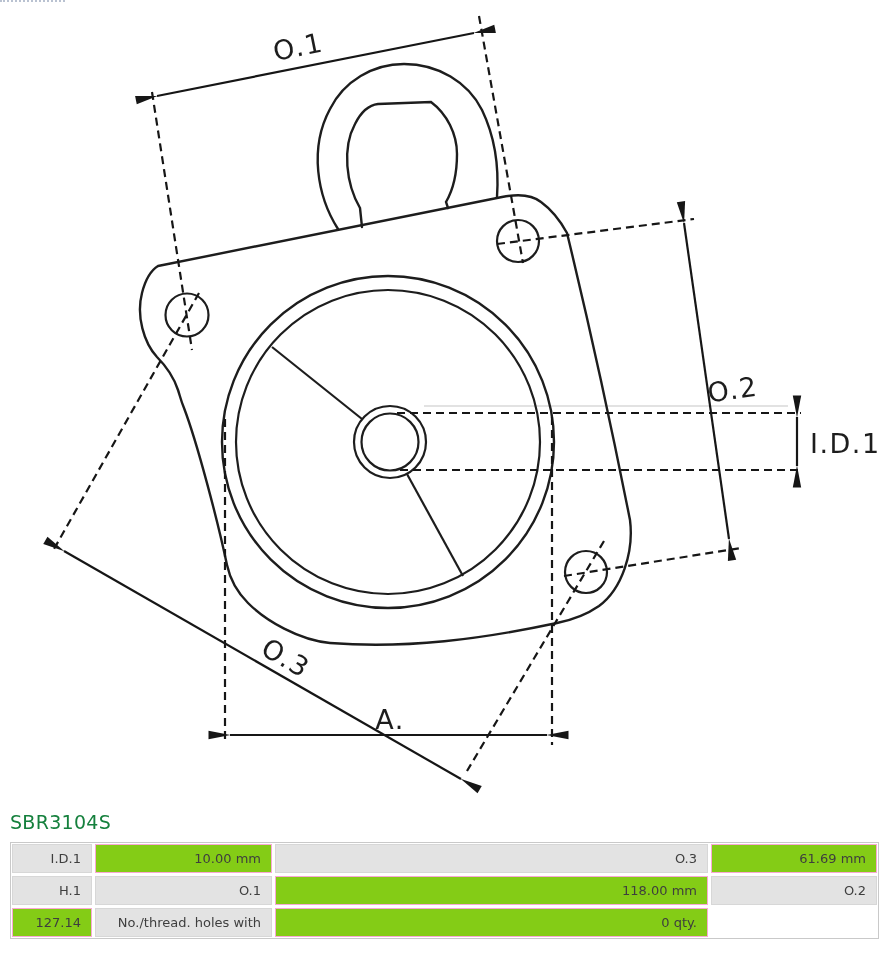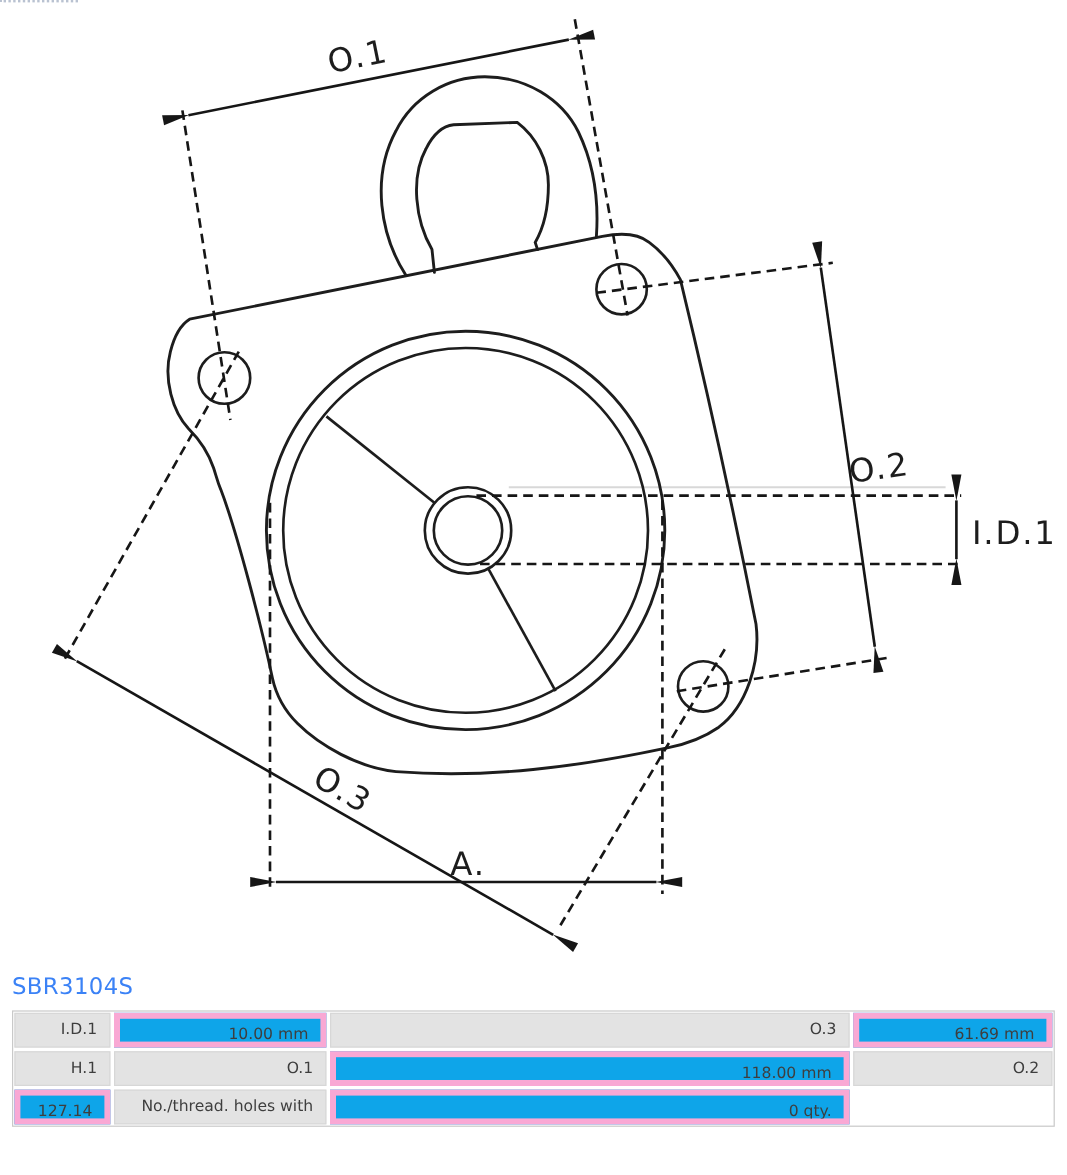--- a/index.html
+++ b/index.html
@@ -8,30 +8,30 @@
 
   .artifact{position:absolute;top:0;left:0;width:65px;height:4px;
             border-top:2px dotted #a2aec2;opacity:.75;}
 
   #drawing{position:absolute;top:0;left:0;}
 
   .dim-label{font-family:"DejaVu Sans","Liberation Sans",sans-serif;
              font-size:27px;fill:#1d1d1d;letter-spacing:1.5px;}
 
   .part-title{position:absolute;left:10px;top:811px;
-              font-size:19px;color:#3b82f6;letter-spacing:.3px;}
+              font-size:19px;color:#15803d;letter-spacing:.3px;}
 
   .spec-table{position:absolute;left:10px;top:842px;width:869px;
               box-sizing:border-box;border:1px solid #c9c9c9;background:#ffffff;
               display:grid;grid-template-columns:80px 177px 433px 1fr;
               gap:3px;padding:1px;}
   .cell{box-sizing:border-box;height:29px;line-height:27px;font-size:13px;
         color:#3e3e3e;text-align:right;padding-right:10px;overflow:hidden;}
   .lbl{background:#e3e3e3;border:1px solid #d7d7d7;}
-  .val{background:#0ea5e9;border:5px solid #f9a8d4;}
+  .val{background:#84cc16;border:1px solid #f9a8d4;}
 
   svg line,svg path,svg circle{vector-effect:none;}
 </style>
 </head>
 <body>
 
 <div class="artifact"></div>
 
 <svg id="drawing" width="889" height="810" viewBox="0 0 889 810">
   <defs>

